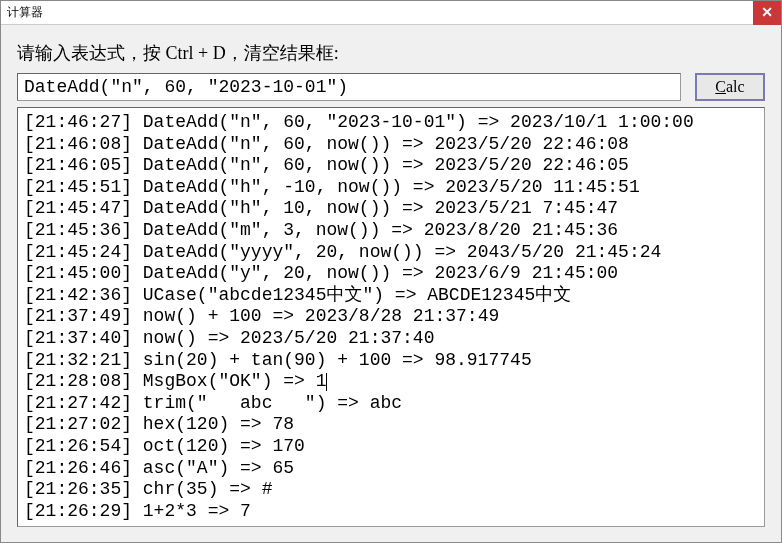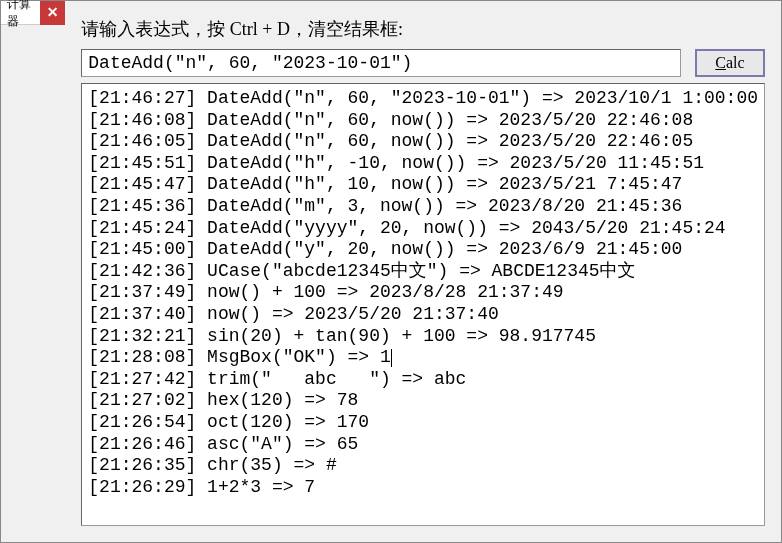--- a/index.html
+++ b/index.html
@@ -14,20 +14,21 @@
       width: 782px;
       height: 543px;
       overflow: hidden;
     }
     .window {
       width: 100%;
       height: 100%;
       background: #f0f0f0;
       border: 1px solid #888;
       display: flex;
+      flex-direction: column;
     }
     .titlebar {
       height: 24px;
       background: #fff;
       display: flex;
       align-items: center;
       justify-content: space-between;
       padding-left: 6px;
       border-bottom: 1px solid #ccc;
     }

